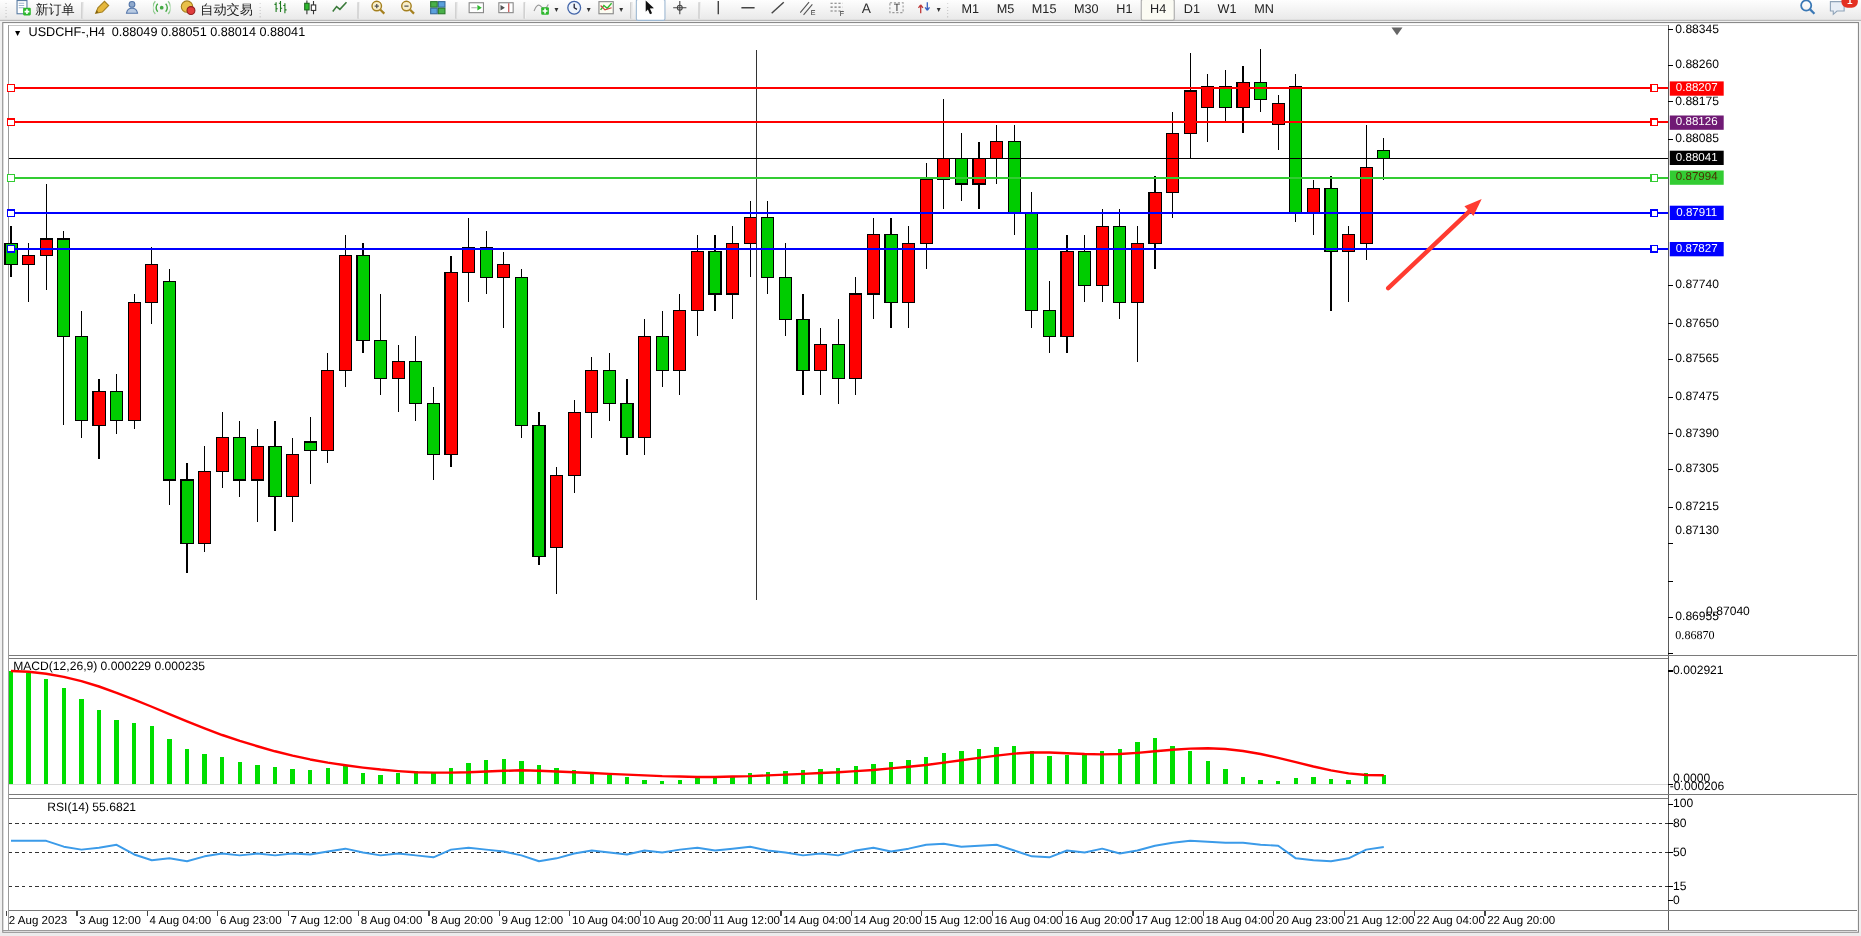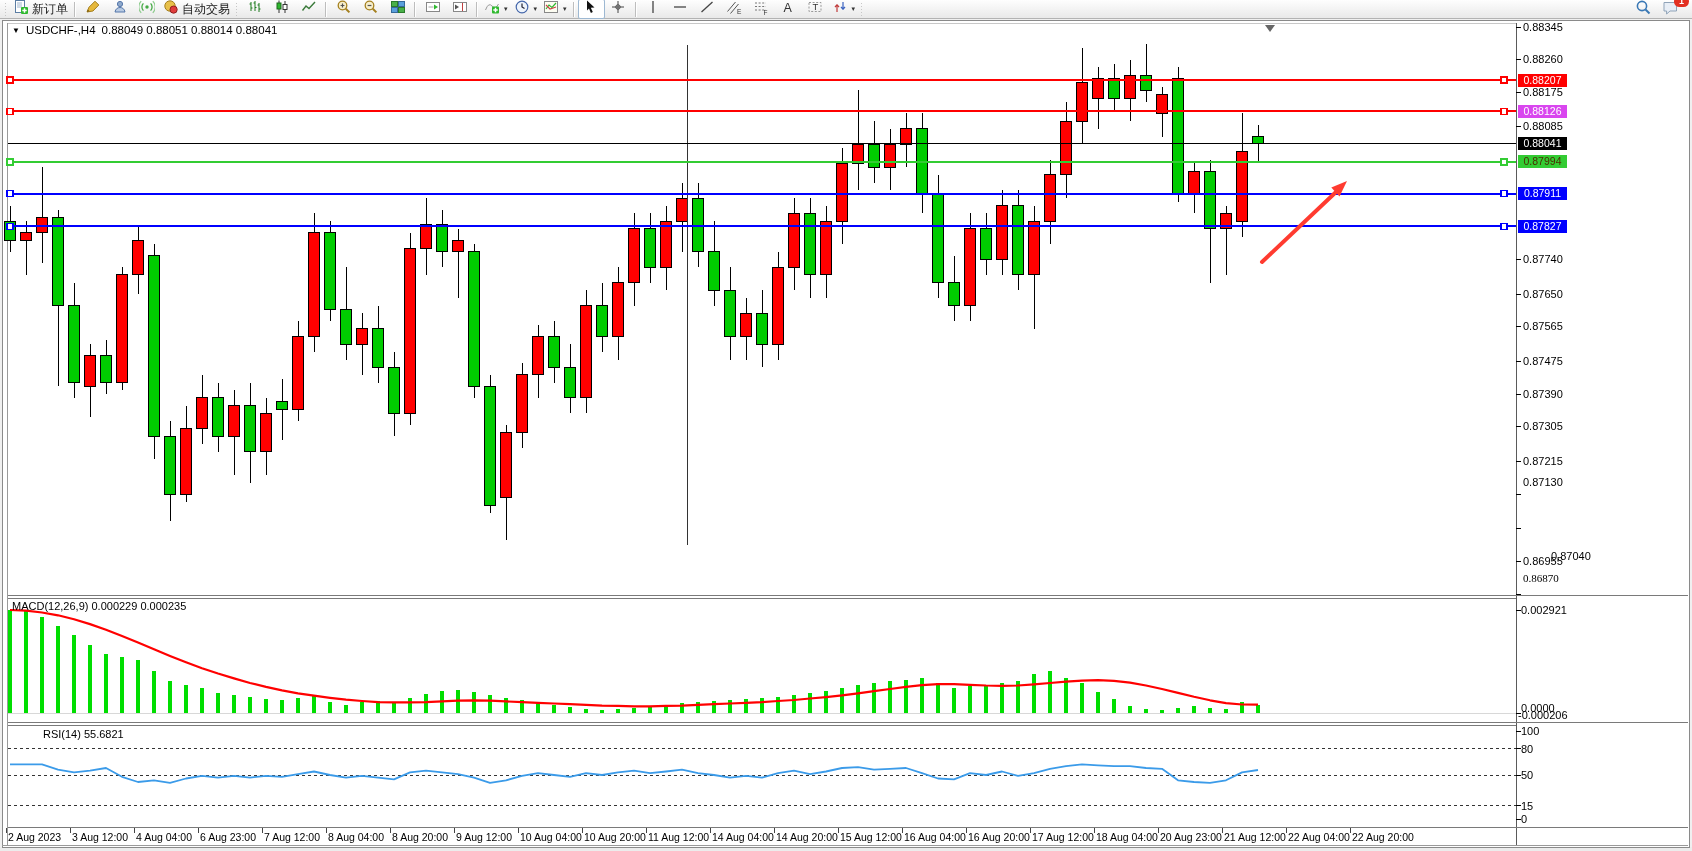--- a/index.html
+++ b/index.html
@@ -214,20 +214,31 @@
           </svg></span>
       </div>
     <div class="tbtn">
         <span><svg width="16" height="16" viewBox="0 0 16 16">
             <path d="M5 13V5.5M5 5.5 L3 8.2M5 5.5 L7 8.2" fill="none" stroke="#c03a3a" stroke-width="1.2"></path>
             <path d="M11 3v7.5M11 10.5 L9 7.8M11 10.5 L13 7.8" fill="none" stroke="#3a62c0" stroke-width="1.2"></path>
           </svg></span>
         <span class="caret">▾</span>
       </div>
     <span class="grip"></span>
+    <div id="tf-group" style="display:flex;align-items:center">
+        <span class="tfbtn">M1</span>
+        <span class="tfbtn">M5</span>
+        <span class="tfbtn">M15</span>
+        <span class="tfbtn">M30</span>
+        <span class="tfbtn">H1</span>
+        <span class="tfbtn active">H4</span>
+        <span class="tfbtn">D1</span>
+        <span class="tfbtn">W1</span>
+        <span class="tfbtn">MN</span>
+      </div>
     <span class="spacer"></span>
     <div class="tbtn">
         <span><svg width="17" height="17" viewBox="0 0 17 17">
             <circle cx="7" cy="7" r="4.6" fill="none" stroke="#3a78b5" stroke-width="1.6"></circle>
             <line x1="10.5" y1="10.5" x2="14.5" y2="14.5" stroke="#3a78b5" stroke-width="2"></line>
           </svg></span>
       </div>
     <div class="tbtn" style="position:relative;margin-right:6px">
       <span><svg width="17" height="17" viewBox="0 0 17 17">
             <path d="M2 3.5h12.5v8.5H8l-3.4 3v-3H2z" fill="#e8eef6" stroke="#8fa3b8"></path>
@@ -575,21 +586,21 @@
       <div class="ptick" style="top: 320.337px;">0.87565</div>
       <div class="ptick" style="top: 354.934px;">0.87475</div>
       <div class="ptick" style="top: 387.608px;">0.87390</div>
       <div class="ptick" style="top: 420.283px;">0.87305</div>
       <div class="ptick" style="top: 454.88px;">0.87215</div>
       <div class="ptick" style="top: 476px;">0.87130</div>
       <div class="ptick" style="top: 550px; padding-left: 28px;">0.87040</div>
       <div class="ptick" style="top: 554.825px;">0.86955</div>
       <div class="ptick" style="top: 572px; font-family: Liberation Serif, serif;">0.86870</div>
       <div class="ptag" style="top: 73.5481px; background: rgb(255, 0, 0); color: rgb(255, 255, 255);">0.88207</div>
-      <div class="ptag" style="top: 104.685px; background: #d946ef; color: rgb(255, 255, 255);">0.88126</div>
+      <div class="ptag" style="top: 104.685px; background: #701a75; color: rgb(255, 255, 255);">0.88126</div>
       <div class="ptag" style="top: 137.36px; background: rgb(0, 0, 0); color: rgb(255, 255, 255);">0.88041</div>
       <div class="ptag" style="top: 155.427px; background: rgb(51, 204, 51); color: rgb(74, 48, 0);">0.87994</div>
       <div class="ptag" style="top: 187.333px; background: rgb(0, 0, 255); color: rgb(255, 255, 255);">0.87911</div>
       <div class="ptag" style="top: 219.623px; background: rgb(0, 0, 255); color: rgb(255, 255, 255);">0.87827</div>
       <div class="mtick" style="top: 604px;">0.002921</div>
       <div class="mtick" style="top: 702px;">0.0000</div>
       <div class="mtick" style="top: 709px; left: 1518px;">-0.000206</div>
       <div class="mtick" style="top: 725px;">100</div>
       <div class="mtick" style="top: 742.6px;">80</div>
       <div class="mtick" style="top: 769px;">50</div>

